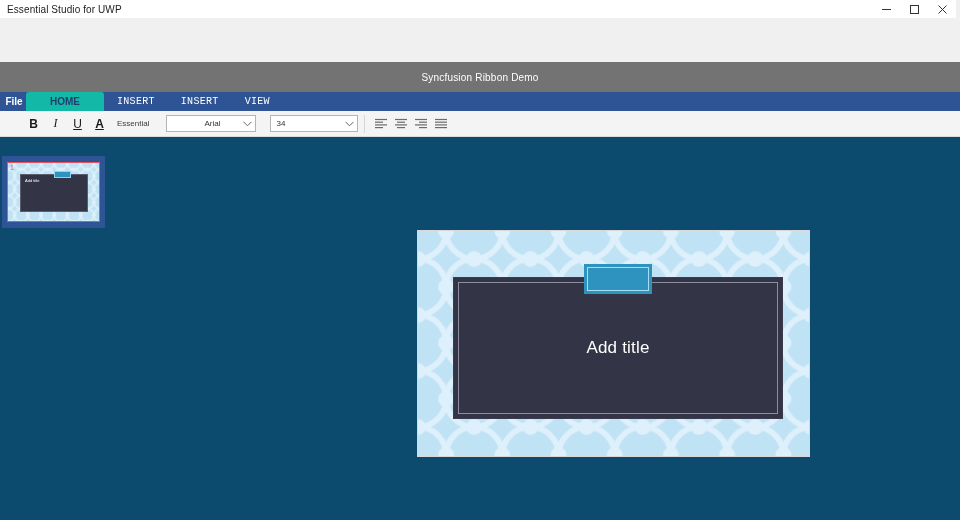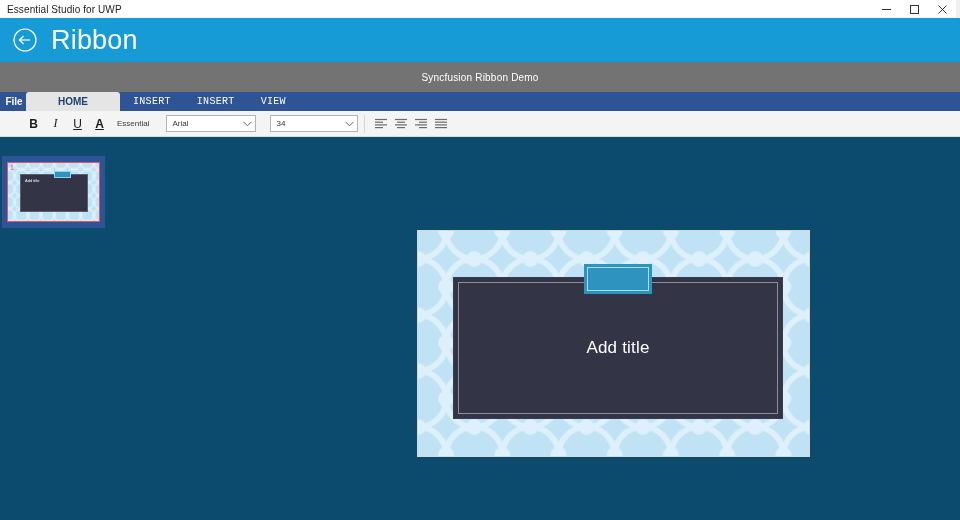--- a/index.html
+++ b/index.html
@@ -114,24 +114,24 @@
     width: 26px;
     font-weight: bold;
     padding-left: 2px;
   }
   .tab.normal {
     padding: 0 13px;
     letter-spacing: 0.3px;
     font-family: Liberation Mono, monospace;
   }
   .tab.active {
-    background: #e5e5e5;
+    background: #14b8a6;
     color: #1f3f70;
     border-radius: 3px 3px 0 0;
-    padding: 0 32px;
+    padding: 0 24px;
     font-weight: bold;
   }
 
   
   .toolbar {
     position: absolute;
     left: 0; top: 111px;
     width: 960px; height: 25px;
     background: #f4f4f4;
     border-bottom: 1px solid #dcdcdc;
@@ -168,21 +168,21 @@
   }
   .combo {
     position: relative;
     height: 17px;
     background: #ffffff;
     border: 1px solid #b4b4b4;
     display: flex;
     align-items: center;
     box-sizing: border-box;
   }
-  .combo.font { width: 90px; margin-left: 17px; }
+  .combo.font { width: 90px; margin-left: 17px; padding-left: 32px; }
   .combo.size { width: 88px; margin-left: 14px; }
   .combo-value {
     font-size: 8px;
     color: #333333;
     padding-left: 5px;
     flex: 1;
     white-space: nowrap;
     overflow: hidden;
   }
   .combo-arrow {
@@ -331,30 +331,20 @@
       </div>
       <div class="win-btn">
         <svg width="11" height="11" viewBox="0 0 11 11" aria-hidden="true">
           <line x1="1.5" y1="1.5" x2="9.5" y2="9.5" stroke="#333" stroke-width="1"></line>
           <line x1="9.5" y1="1.5" x2="1.5" y2="9.5" stroke="#333" stroke-width="1"></line>
         </svg>
       </div>
     </div>
   </div>
 
-  <div class="page-header">
-    <div class="back-btn">
-      <svg width="26" height="26" viewBox="0 0 26 26" aria-hidden="true">
-        <circle cx="13" cy="13" r="11" fill="none" stroke="#ffffff" stroke-width="1.2"></circle>
-        <line x1="7.5" y1="13" x2="18" y2="13" stroke="#ffffff" stroke-width="1.2"></line>
-        <polyline points="11.5,9 7.5,13 11.5,17" fill="none" stroke="#ffffff" stroke-width="1.2"></polyline>
-      </svg>
-    </div>
-    <div class="page-title">Ribbon</div>
-  </div>
 
   <div class="demo-band">
     <div class="demo-band-text">Syncfusion Ribbon Demo</div>
   </div>
 
   <div class="tabstrip">
     <div class="tab file">File</div>
     <div class="tab active">HOME</div>
     <div class="tab normal">INSERT</div>
     <div class="tab normal">INSERT</div>

